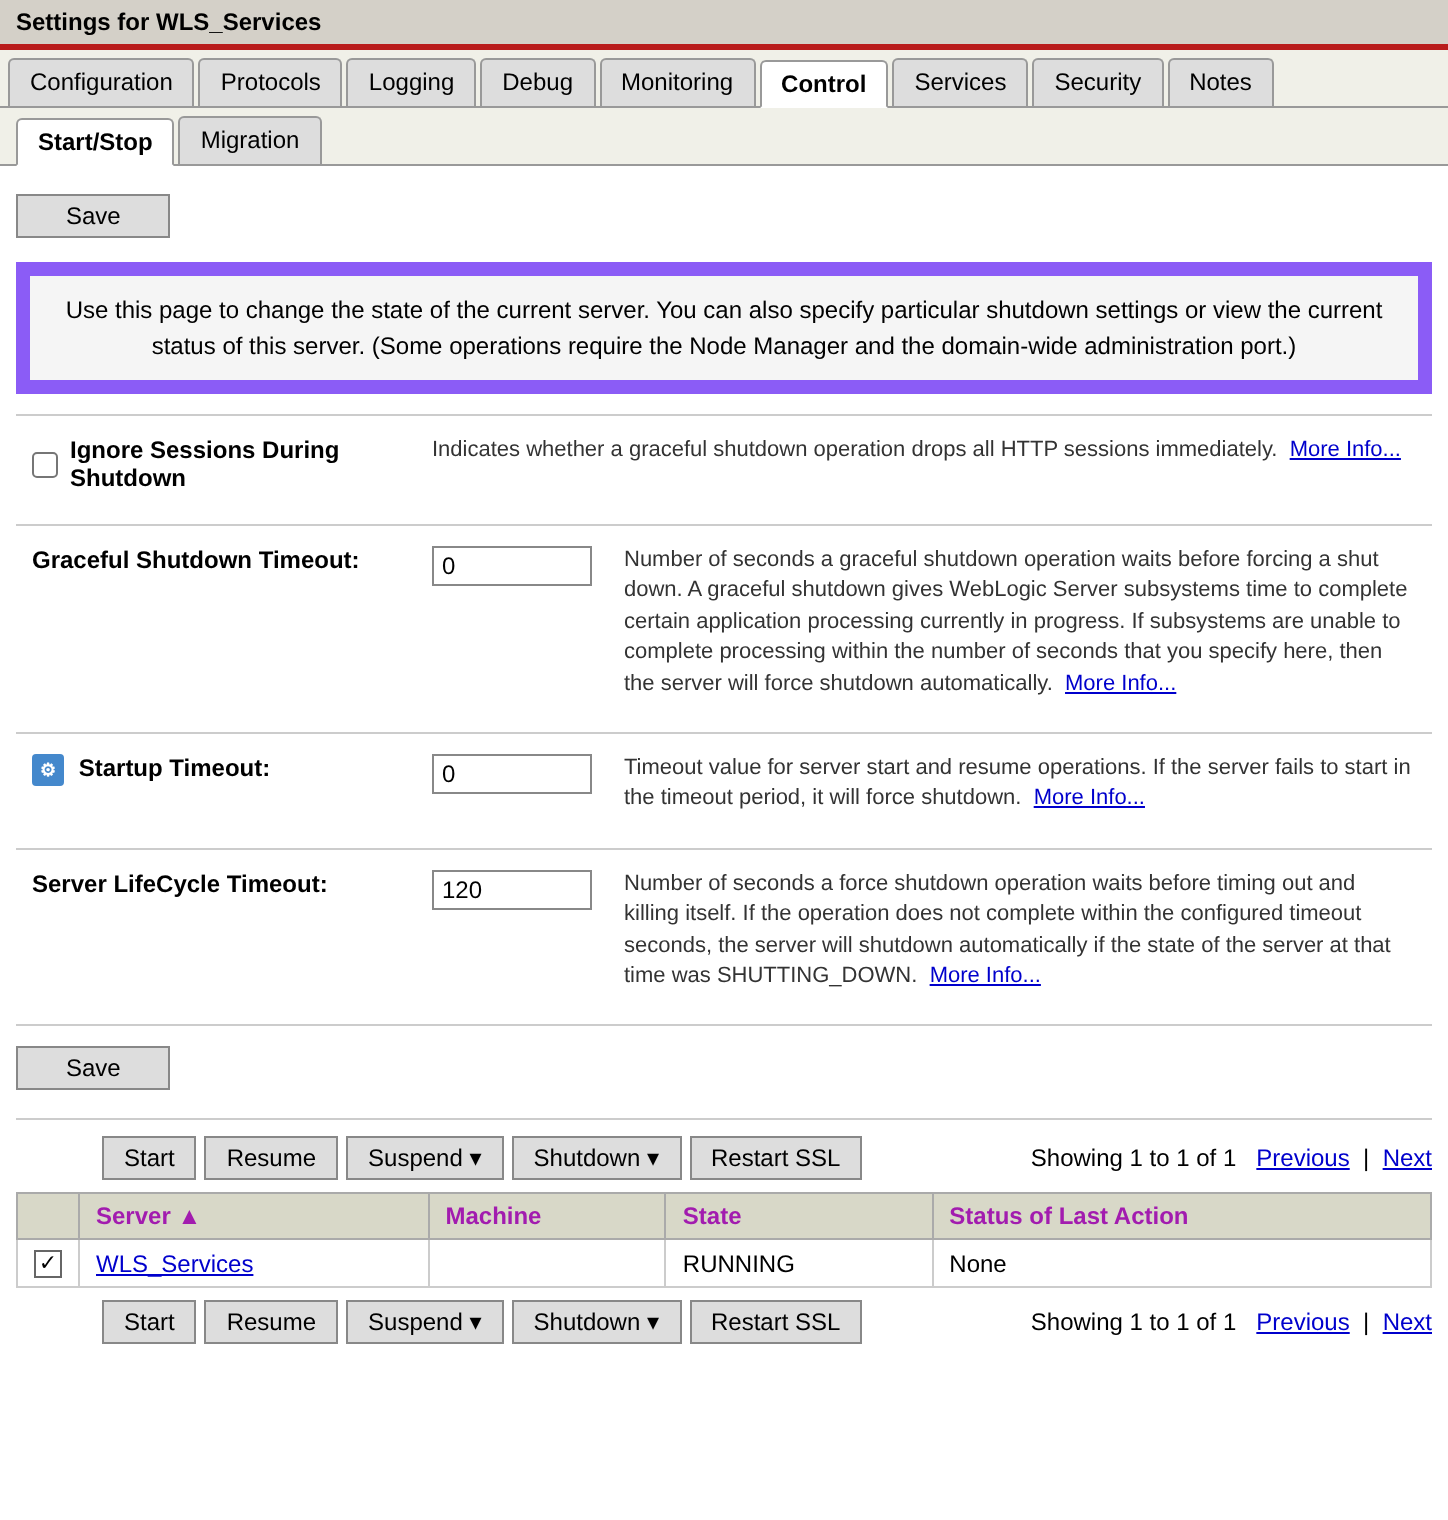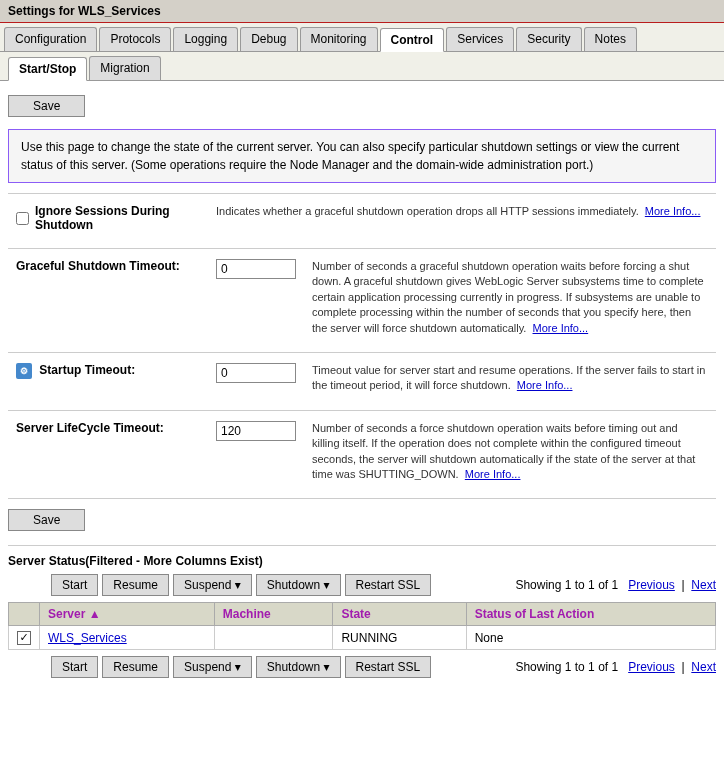--- a/index.html
+++ b/index.html
@@ -1,32 +1,32 @@
 <!DOCTYPE html>
 <html><head>
   <meta charset="utf-8">
   <style>
     * { box-sizing: border-box; margin: 0; padding: 0; }
     body { font-family: Arial, sans-serif; font-size: 12px; background: #fff; color: #000; width: 724px; }
 
-    .title-bar { background: #d4d0c8; border-bottom: 1px solid #b91c1c; padding: 4px 8px; font-size: 12px; font-weight: bold; }
+    .title-bar { background: #d4d0c8; border-bottom: 3px solid #b91c1c; padding: 4px 8px; font-size: 12px; font-weight: bold; }
 
     .tabs-row { display: flex; background: #f0f0e8; border-bottom: 1px solid #999; padding: 4px 4px 0; gap: 2px; }
     .tab { padding: 4px 10px; border: 1px solid #999; background: #ddd; cursor: pointer; font-size: 12px; border-bottom: none; border-radius: 3px 3px 0 0; }
     .tab.active { background: #fff; font-weight: bold; border-bottom: 1px solid #fff; position: relative; top: 1px; }
 
     .subtabs-row { display: flex; background: #f0f0e8; border-bottom: 1px solid #999; padding: 4px 8px 0; gap: 2px; }
     .subtab { padding: 4px 10px; border: 1px solid #999; background: #ddd; cursor: pointer; font-size: 12px; border-bottom: none; border-radius: 3px 3px 0 0; }
     .subtab.active { background: #fff; font-weight: bold; border-bottom: 1px solid #fff; position: relative; top: 1px; }
 
     .content { padding: 8px; }
 
     .save-btn { padding: 3px 24px; font-size: 12px; background: #ddd; border: 1px solid #888; cursor: pointer; margin: 6px 0; }
 
-    .info-box { background: #f5f5f5; border: 1px solid #8b5cf6; padding: 8px 12px; margin: 6px 0 10px; font-size: 12px; line-height: 1.5; }
+    .info-box { background: #f5f5f5; border: 7px solid #8b5cf6; padding: 8px 12px; margin: 6px 0 10px; font-size: 12px; line-height: 1.5; text-align: center; }
 
     .form-table { width: 100%; border-collapse: collapse; margin-bottom: 10px; }
     .form-table td { padding: 6px 8px; vertical-align: top; }
     .form-label { font-weight: bold; width: 200px; }
     .form-input { width: 80px; border: 1px solid #888; padding: 2px 4px; font-size: 12px; }
     .form-desc { font-size: 11px; color: #333; line-height: 1.4; }
     .more-info { color: #0000cc; text-decoration: underline; cursor: pointer; }
 
     .separator { border: none; border-top: 1px solid #ccc; margin: 4px 0; }
 
@@ -163,21 +163,20 @@
   </tbody>
     </table>
 
   <hr class="separator">
 
   <button class="save-btn">Save</button>
 
   <hr class="separator" style="margin: 8px 0;">
 
 
-  <div class="section-title">Server Status(Filtered - More Columns Exist)</div>
 
   
   <div class="toolbar">
     <button class="toolbar-btn">Start</button>
     <button class="toolbar-btn">Resume</button>
     <button class="toolbar-btn">Suspend ▾</button>
     <button class="toolbar-btn">Shutdown ▾</button>
     <button class="toolbar-btn">Restart SSL</button>
     <span class="paging">
       <span>Showing 1 to 1 of 1</span>

